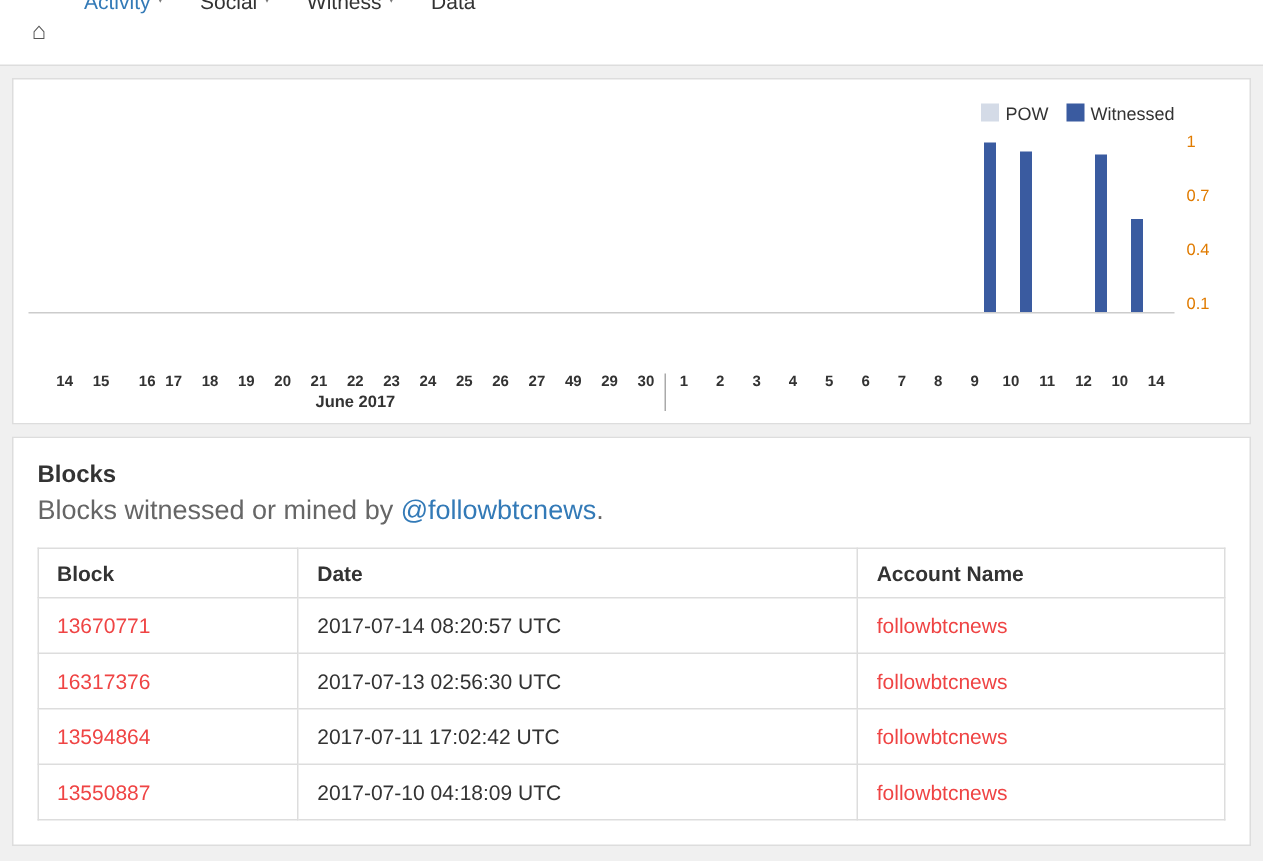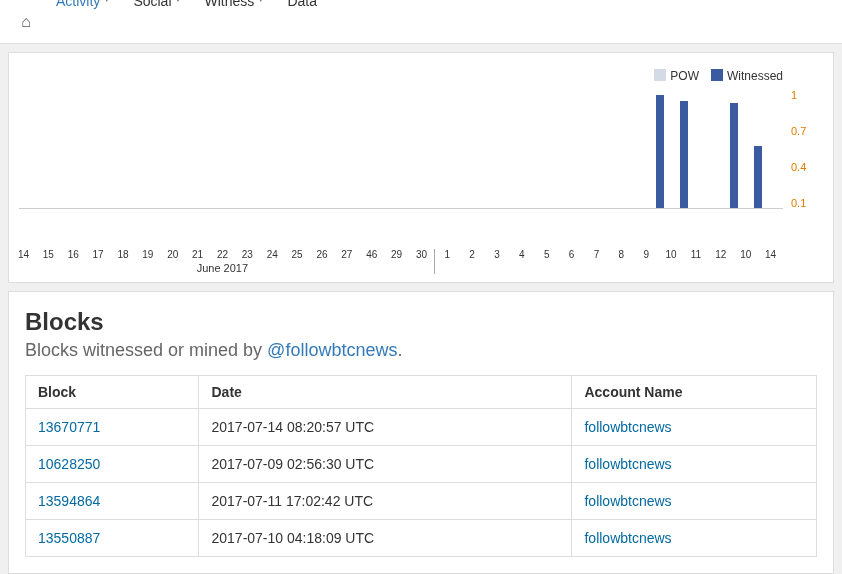--- a/index.html
+++ b/index.html
@@ -53,46 +53,47 @@
     
     .y-axis {
       position: absolute; right: 0; top: 0; height: 120px; width: 46px;
       display: flex; flex-direction: column; justify-content: space-between;
       align-items: flex-start; padding: 0 4px;
     }
     .y-label { font-size: 11px; color: #e07b00; }
 
     
     .x-axis {
-      display: flex; margin-left: 2px; margin-right: 50px;
+      display: flex; margin-left: 22px; margin-right: 50px;
       border-top: 0;
+      font-weight: bold;
     }
     .x-section { display: flex; flex-direction: column; }
     .x-dates { display: flex; }
     .x-date { font-size: 10px; color: #333; text-align: center; flex: 1; }
     .x-month { font-size: 11px; text-align: center; color: #333; padding-top: 2px; }
     .x-divider { width: 1px; background: #aaa; }
 
     
     .blocks-section {
       background: #fff; margin: 8px; padding: 16px;
       border: 1px solid #ddd;
     }
-    .blocks-title { font-size: 24px; font-weight: bold; margin-bottom: 4px; }
+    .blocks-title { font-size: 16px; font-weight: bold; margin-bottom: 4px; }
     .blocks-subtitle { font-size: 18px; color: #666; margin-bottom: 14px; }
     .blocks-subtitle a { color: #337ab7; text-decoration: none; }
 
     table { width: 100%; border-collapse: collapse; border: 1px solid #ddd; }
     th {
       text-align: left; padding: 8px 12px;
       background: #fff; border: 1px solid #ddd;
       font-weight: bold; font-size: 14px;
     }
     td { padding: 10px 12px; border: 1px solid #ddd; font-size: 14px; }
-    .link { color: #0369a1; text-decoration: none; cursor: pointer; }
+    .link { color: #ef4444; text-decoration: none; cursor: pointer; }
   </style>
 </head>
 <body>
 
 <nav class="navbar">
   <div class="nav-home">⌂</div>
   <button class="nav-item active">
     <span>Activity</span>
     <span class="nav-chevron">▾</span>
   </button>
@@ -136,33 +137,33 @@
         <div class="y-label">0.4</div>
         <div class="y-label">0.1</div>
       </div>
   </div>
 
   <div class="x-axis" id="x-axis">
       <div class="x-section" style="flex: 17 1 0%;">
         <div class="x-dates">
           <div class="x-date" style="flex: 1 1 0%;">14</div>
           <div class="x-date" style="flex: 1 1 0%;">15</div>
-          <div class="x-date" style="flex: 1 1 0%;">16</div>
+          <div class="x-date" style="flex: 1 1 0%; text-align: right;">16</div>
           <div class="x-date" style="flex: 1 1 0%;">17</div>
           <div class="x-date" style="flex: 1 1 0%;">18</div>
           <div class="x-date" style="flex: 1 1 0%;">19</div>
           <div class="x-date" style="flex: 1 1 0%;">20</div>
           <div class="x-date" style="flex: 1 1 0%;">21</div>
           <div class="x-date" style="flex: 1 1 0%;">22</div>
           <div class="x-date" style="flex: 1 1 0%;">23</div>
           <div class="x-date" style="flex: 1 1 0%;">24</div>
           <div class="x-date" style="flex: 1 1 0%;">25</div>
           <div class="x-date" style="flex: 1 1 0%;">26</div>
           <div class="x-date" style="flex: 1 1 0%;">27</div>
-          <div class="x-date" style="flex: 1 1 0%;">46</div>
+          <div class="x-date" style="flex: 1 1 0%;">49</div>
           <div class="x-date" style="flex: 1 1 0%;">29</div>
           <div class="x-date" style="flex: 1 1 0%;">30</div>
         </div>
         <div class="x-month">June 2017</div>
       </div>
       <div class="x-divider"></div>
       <div class="x-section" style="flex: 14 1 0%;">
         <div class="x-dates">
           <div class="x-date" style="flex: 1 1 0%;">1</div>
           <div class="x-date" style="flex: 1 1 0%;">2</div>
@@ -197,22 +198,22 @@
         <th>Account Name</th>
       </tr>
     </thead>
     <tbody id="blocks-tbody">
         <tr>
           <td><a class="link">13670771</a></td>
           <td>2017-07-14 08:20:57 UTC</td>
           <td><a class="link">followbtcnews</a></td>
         </tr>
         <tr>
-          <td><a class="link">10628250</a></td>
-          <td>2017-07-09 02:56:30 UTC</td>
+          <td><a class="link">16317376</a></td>
+          <td>2017-07-13 02:56:30 UTC</td>
           <td><a class="link">followbtcnews</a></td>
         </tr>
         <tr>
           <td><a class="link">13594864</a></td>
           <td>2017-07-11 17:02:42 UTC</td>
           <td><a class="link">followbtcnews</a></td>
         </tr>
         <tr>
           <td><a class="link">13550887</a></td>
           <td>2017-07-10 04:18:09 UTC</td>

